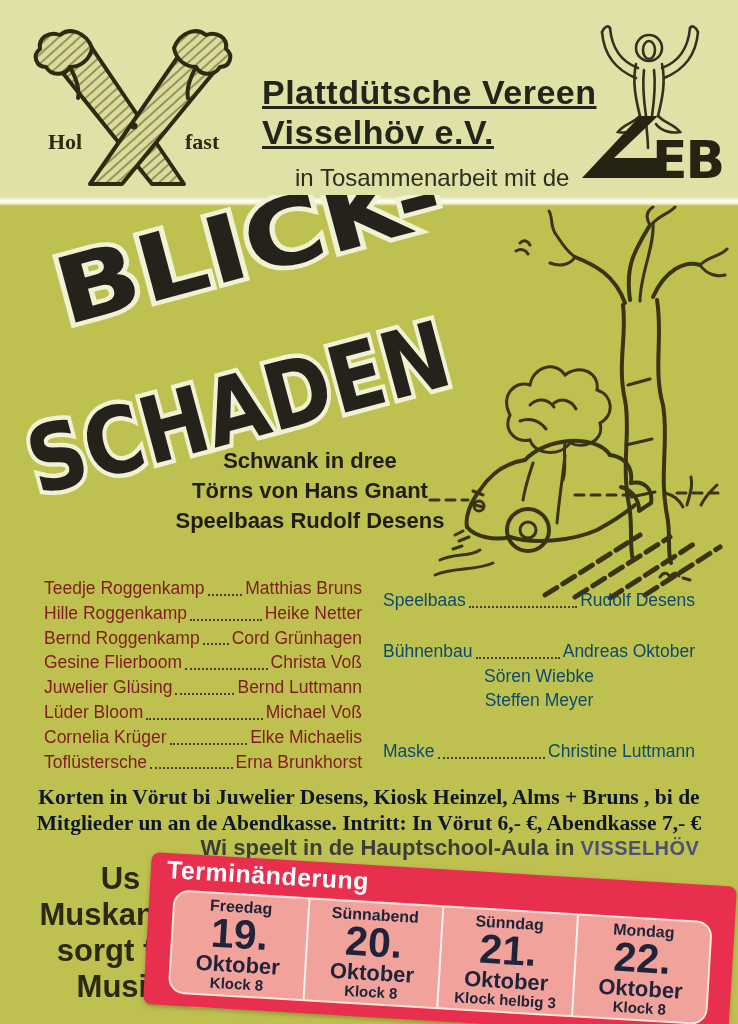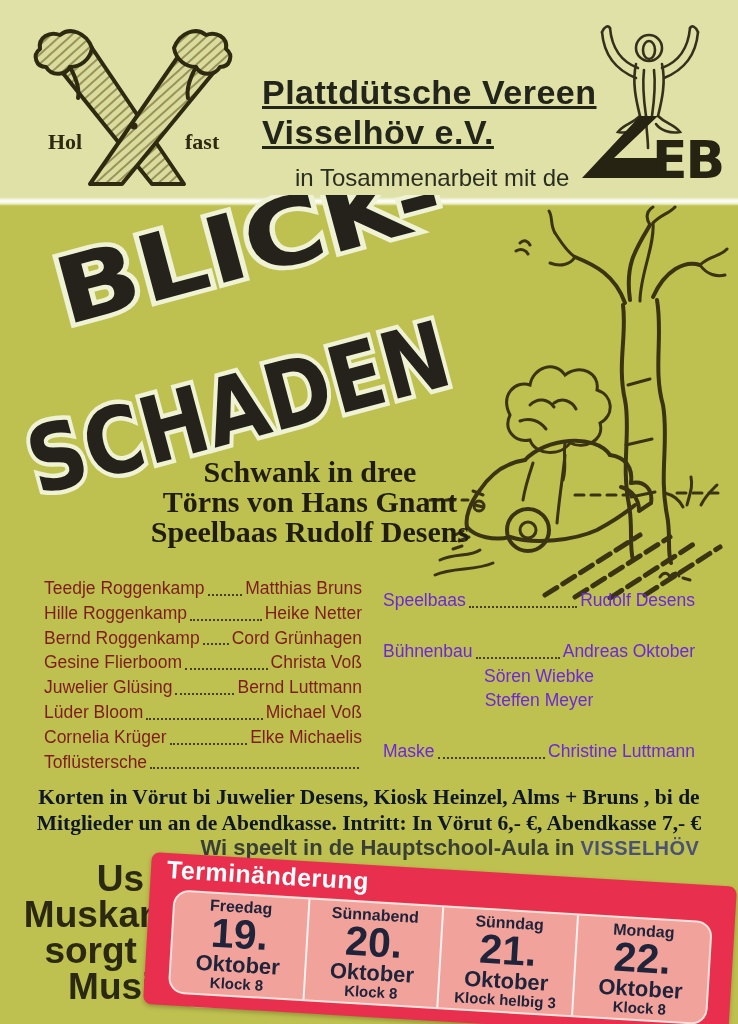--- a/index.html
+++ b/index.html
@@ -11,40 +11,40 @@
   .org{position:absolute;left:262px;top:72px;color:#23251a;text-decoration:underline;}
   .org-line{font-size:34px;font-weight:bold;line-height:40px;letter-spacing:0.5px;}
   .coop{position:absolute;left:295px;top:164px;font-size:24px;color:#2a2d20;}
   .leb{position:absolute;left:552px;top:12px;}
   .divider{position:absolute;left:0;top:197px;width:738px;height:9px;
            background:linear-gradient(#dfe1a7,#ffffff 45%,#eef0c8 75%,#bec050);}
   
   .main{position:absolute;left:0;top:206px;width:738px;height:818px;}
   .title-svg{position:absolute;left:0;top:-11px;}
   .illu{position:absolute;left:425px;top:-1px;}
-  .subtitle{position:absolute;left:145px;top:251px;width:330px;text-align:center;
-            font-family:Liberation Serif, serif;font-weight:bold;font-size:30px;
+  .subtitle{position:absolute;left:145px;top:240px;width:330px;text-align:center;
+            font-family:Liberation Sans, sans-serif;font-weight:bold;font-size:22px;
             line-height:30px;color:#201d12;}
   .cast{position:absolute;left:44px;top:370px;width:318px;color:#7f1d1d;
         font-size:17.5px;line-height:24.8px;}
-  .crew{position:absolute;left:383px;top:382px;width:312px;color:#6d28d9;
+  .crew{position:absolute;left:383px;top:382px;width:312px;color:#0c4a6e;
         font-size:17.5px;line-height:24.8px;}
   .cast-row{display:flex;align-items:baseline;}
   .leader{flex:1 1 auto;min-width:10px;border-bottom:2px dotted #4a4026;
           align-self:flex-end;margin:0 3px 5px 3px;}
   .actor-only{text-align:center;}
   .gap{height:26px;}
   .tickets{position:absolute;left:0;top:578px;width:738px;text-align:center;
            font-family:"Liberation Serif",serif;font-weight:bold;font-size:21.5px;
            line-height:26px;color:#0f172a;}
   .venue{position:absolute;left:170px;top:629px;width:560px;text-align:center;
          white-space:nowrap;font-weight:bold;font-size:22px;color:#3a3f35;z-index:0;}
   .venue .hl{font-size:20px;color:#4a5174;letter-spacing:0.5px;}
   .music{position:absolute;left:18px;top:655px;width:205px;text-align:center;
-         font-weight:bold;font-size:37px;line-height:36px;color:#2c2913;z-index:0;}
+         font-weight:bold;font-size:31px;line-height:36px;color:#2c2913;z-index:0;}
   .creambox{position:absolute;left:182px;top:688px;width:528px;height:122px;
             background:#ecefc9;border-radius:14px;transform:rotate(2deg);z-index:1;}
   
   .sticker{position:absolute;left:152px;top:646px;width:586px;height:152px;
            background:#e8304e;border-radius:8px;transform:rotate(3.4deg);
            transform-origin:top left;z-index:2;box-shadow:0 2px 4px rgba(60,60,20,.35);}
   .sticker-label{position:absolute;left:16px;top:2px;color:#ffffff;font-weight:bold;
                  font-size:25px;letter-spacing:0.5px;}
   .dates{position:absolute;left:24px;top:36px;right:22px;bottom:12px;
          background:#f0a29b;border:2px solid #fbe3dc;border-radius:16px;
@@ -214,20 +214,21 @@
           <span>Michael Voß</span>
         </div>
       <div class="cast-row">
           <span>Cornelia Krüger</span>
           <span class="leader"></span>
           <span>Elke Michaelis</span>
         </div>
       <div class="cast-row">
           <span>Toflüstersche</span>
           <span class="leader"></span>
+          <span>Erna Brunkhorst</span>
         </div>
     </div>
 
     <div class="crew">
       <div class="cast-row">
           <span>Speelbaas</span>
           <span class="leader"></span>
           <span>Rudolf Desens</span>
         </div>
       <div class="gap"></div>

